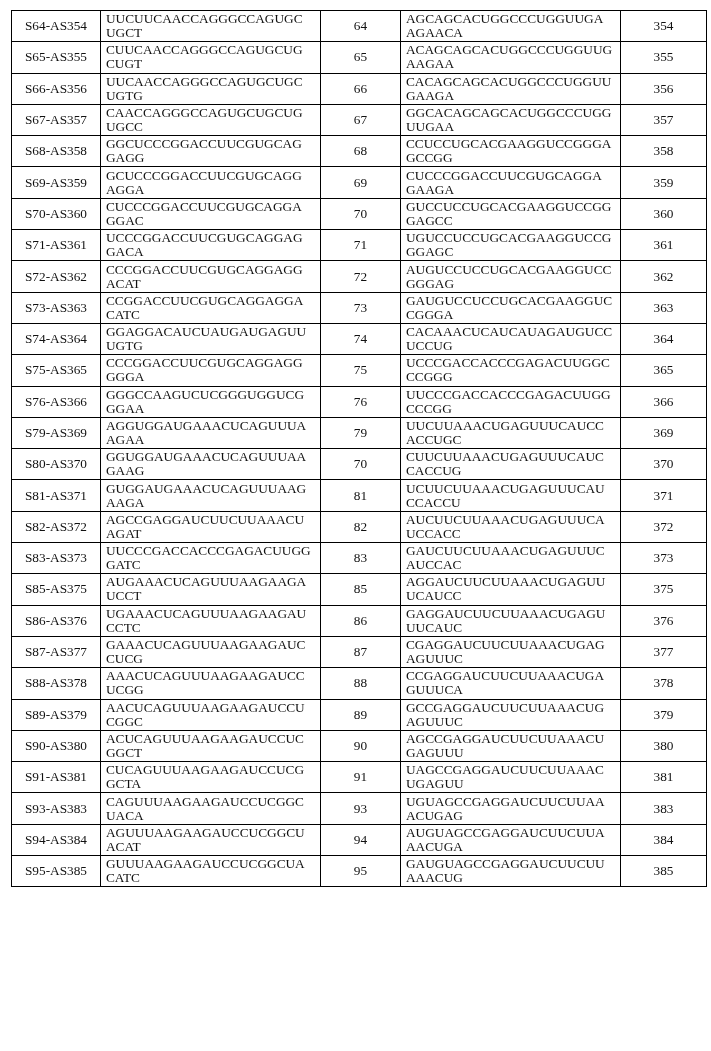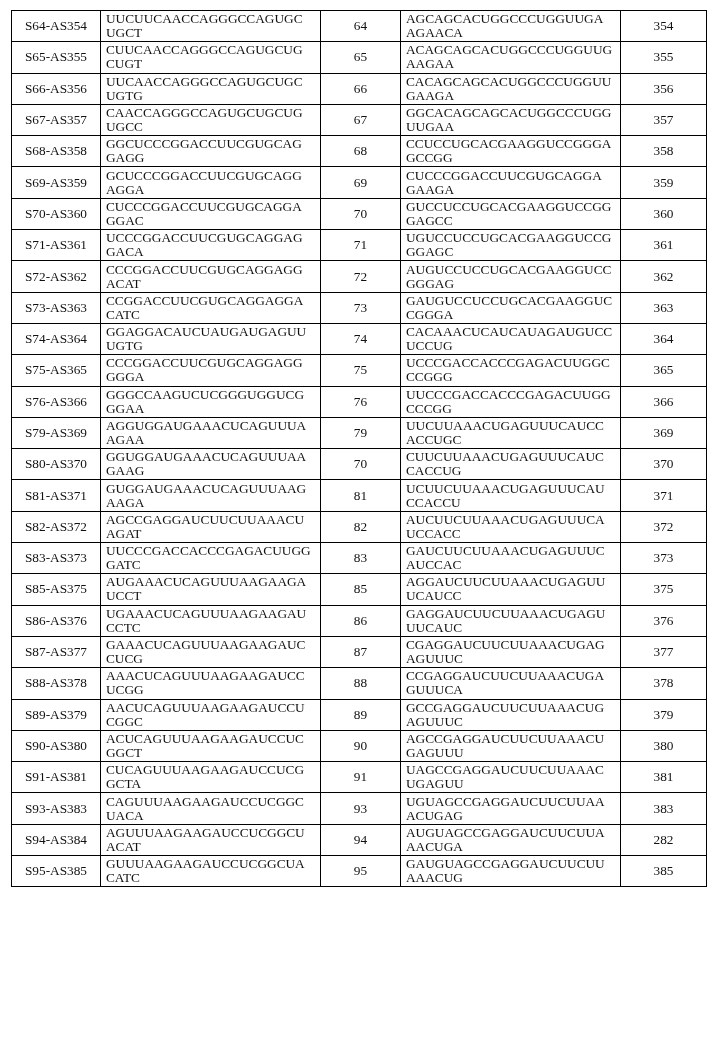--- a/index.html
+++ b/index.html
@@ -223,21 +223,21 @@
         <td class="sq"><span>CAGUUUAAGAAGAUCCUCGGC</span><br><span>UACA</span></td>
         <td class="num"><span>93</span></td>
         <td class="sq"><span>UGUAGCCGAGGAUCUUCUUAA</span><br><span>ACUGAG</span></td>
         <td class="num"><span>383</span></td>
       </tr>
       <tr>
         <td class="id"><span>S94-AS384</span></td>
         <td class="sq"><span>AGUUUAAGAAGAUCCUCGGCU</span><br><span>ACAT</span></td>
         <td class="num"><span>94</span></td>
         <td class="sq"><span>AUGUAGCCGAGGAUCUUCUUA</span><br><span>AACUGA</span></td>
-        <td class="num"><span>282</span></td>
+        <td class="num"><span>384</span></td>
       </tr>
       <tr>
         <td class="id"><span>S95-AS385</span></td>
         <td class="sq"><span>GUUUAAGAAGAUCCUCGGCUA</span><br><span>CATC</span></td>
         <td class="num"><span>95</span></td>
         <td class="sq"><span>GAUGUAGCCGAGGAUCUUCUU</span><br><span>AAACUG</span></td>
         <td class="num"><span>385</span></td>
       </tr>
     </tbody>
 </table>

